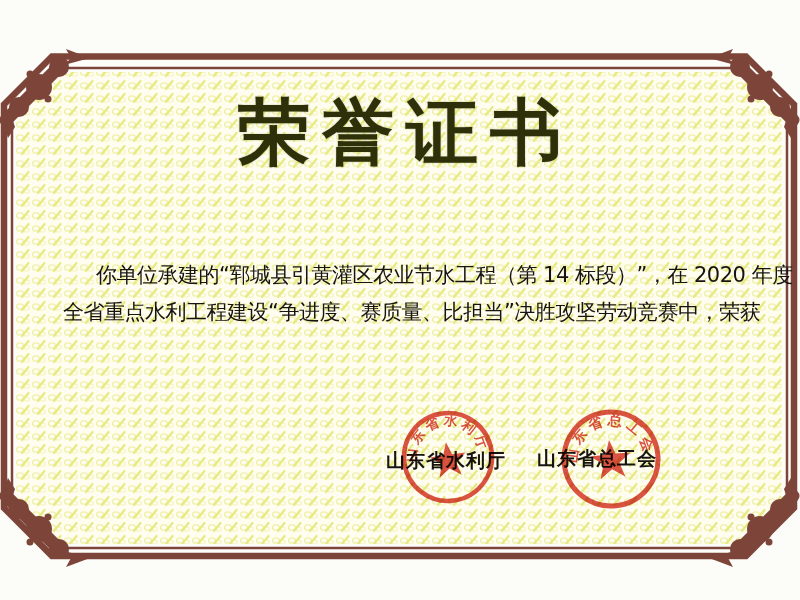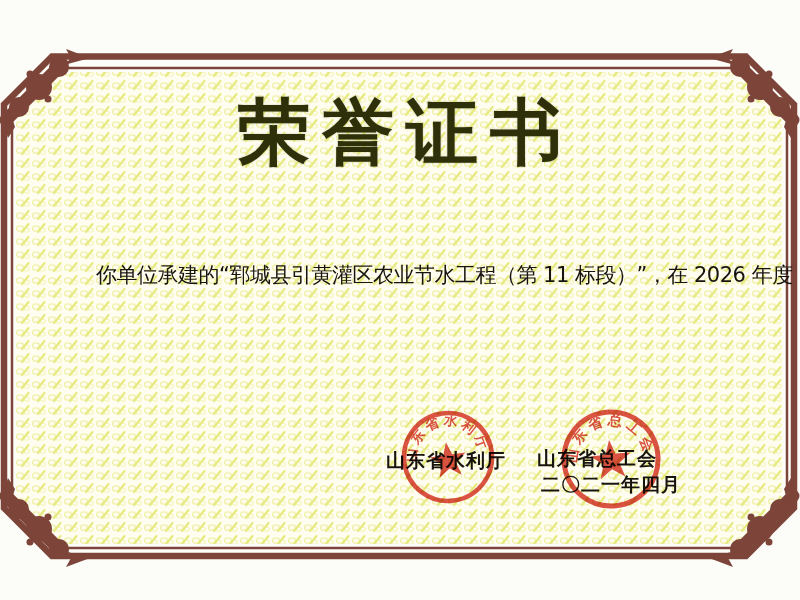--- a/index.html
+++ b/index.html
@@ -82,26 +82,26 @@
     <use href="#orn"></use>
     <use href="#orn" transform="translate(799,0) scale(-1,1)"></use>
     <use href="#orn" transform="translate(0,616) scale(1,-1)"></use>
     <use href="#orn" transform="translate(799,616) scale(-1,-1)"></use>
   </svg>
 
   <div class="abs title">荣誉证书</div>
 
 
   <div class="abs body-block">
-    <div class="body-line indent">你单位承建的“郓城县引黄灌区农业节水工程（第 11 标段）”，在 2026 年度</div>
+    <div class="body-line indent">你单位承建的“郓城县引黄灌区农业节水工程（第 14 标段）”，在 2020 年度</div>
+    <div class="body-line">全省重点水利工程建设“争进度、赛质量、比担当”决胜攻坚劳动竞赛中，荣获</div>
   </div>
 
   <div class="abs sig sig-1">山东省水利厅</div>
   <div class="abs sig sig-2">山东省总工会</div>
-  <div class="abs date-line">二〇二一年四月</div>
 
   <svg id="seals" class="layer" viewBox="0 0 800 600" aria-hidden="true">
     <defs>
       <path id="sealArc1" d="M416,457 A32,32 0 1 1 480,457" fill="none"></path>
       <path id="sealArc2" d="M577,459 A34,34 0 1 1 645,459" fill="none"></path>
     </defs>
 
     <g transform="rotate(-8 448 457)">
       <circle cx="448" cy="457" r="44" fill="none" stroke-width="4.5" style="stroke:var(--seal-red,#d63b2c)"></circle>
       <path transform="translate(448,461)" d="M0,-19 L4.5,-6.2 L18,-5.9 L7.2,2.4 L11.2,15.4 L0,7.6 L-11.2,15.4 L-7.2,2.4 L-18,-5.9 L-4.5,-6.2 Z" style="fill:var(--seal-red,#d63b2c)"></path>

